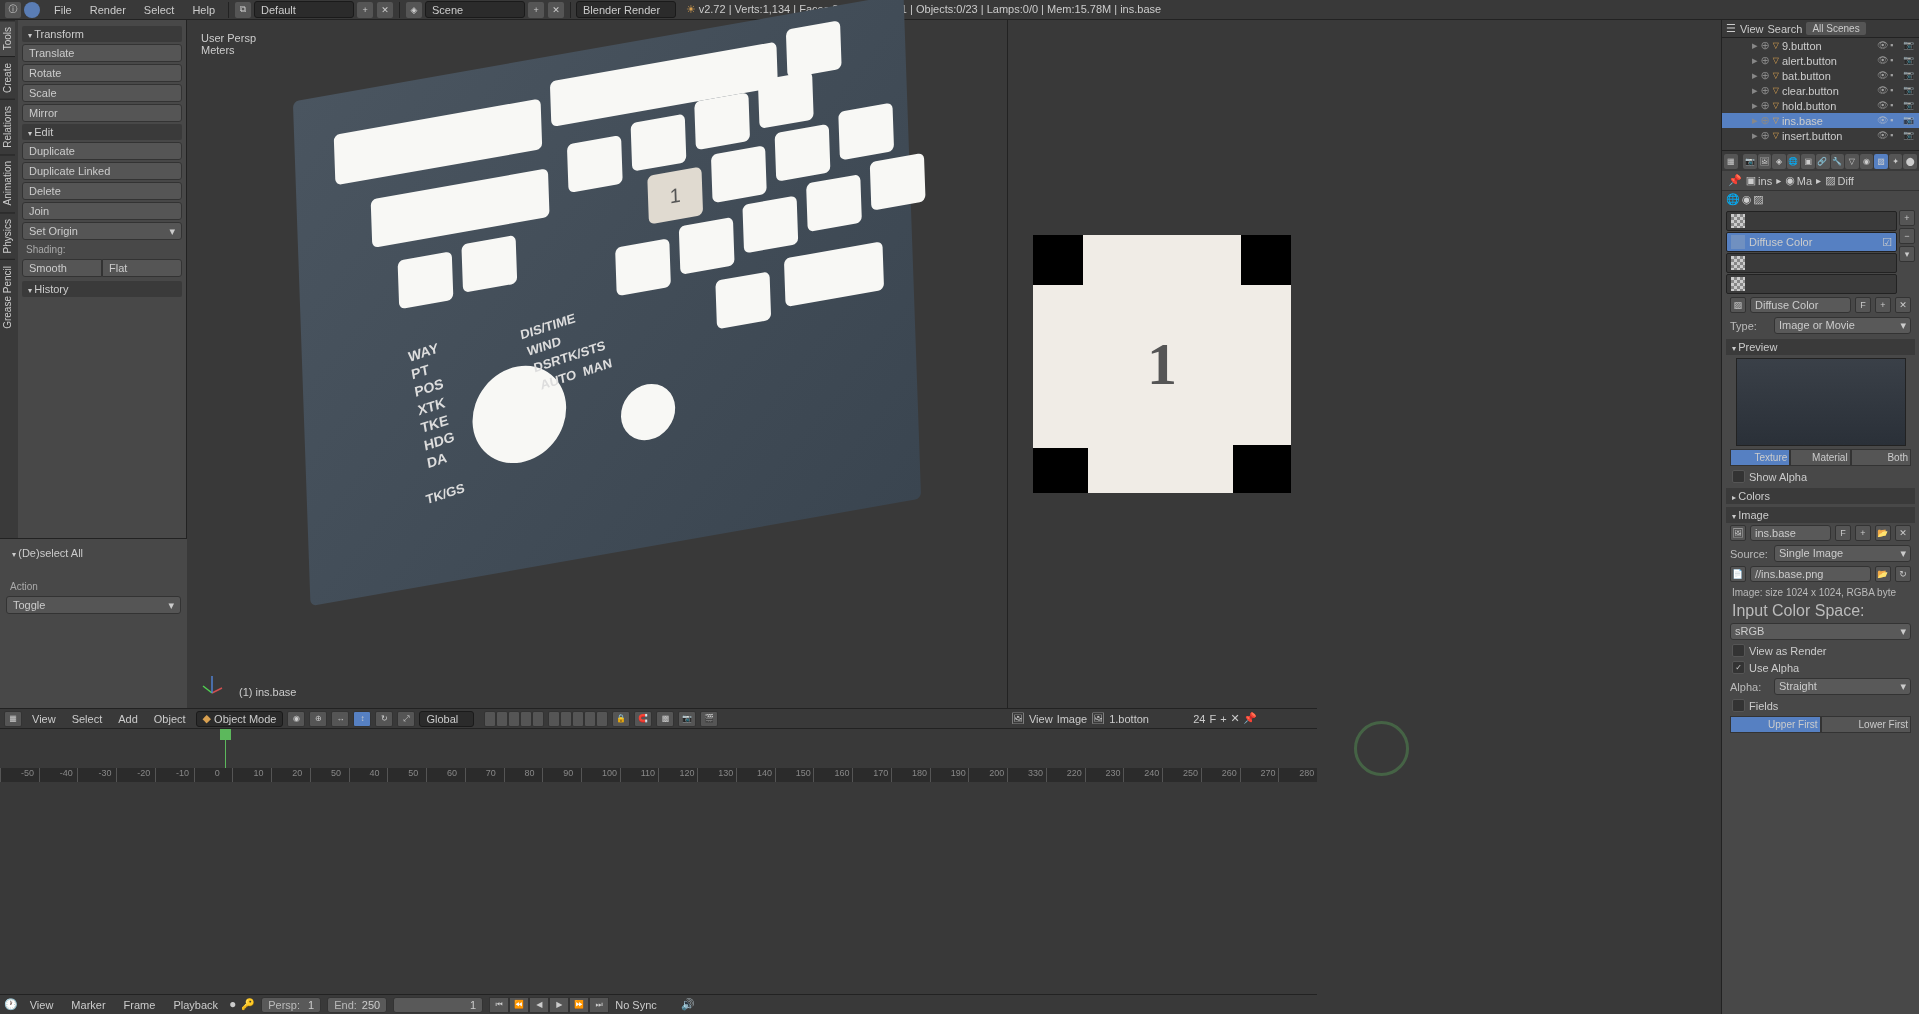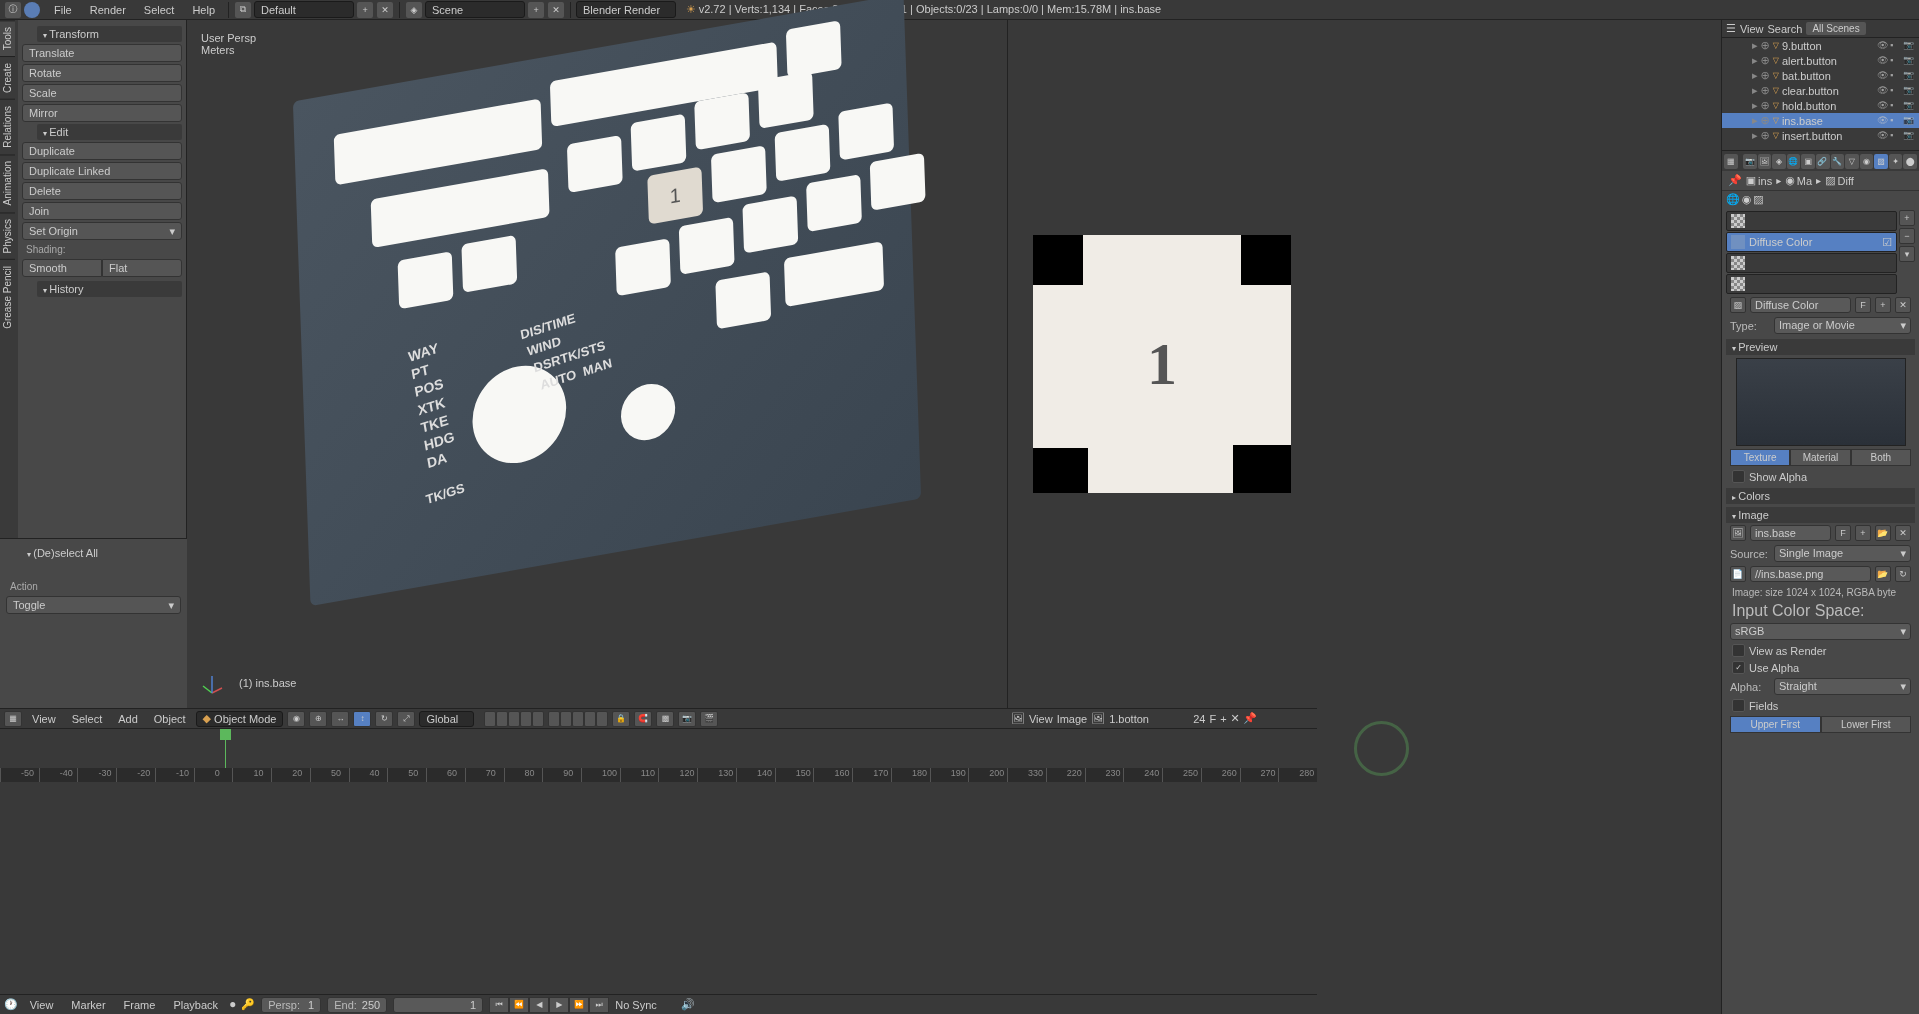--- a/index.html
+++ b/index.html
@@ -13,36 +13,36 @@
 .topbar .iconbtn { width:16px; height:16px; background:#555; border-radius:2px; margin:0 1px; display:flex; align-items:center; justify-content:center; font-size:9px; }
 .topbar .dropdown { background:#2b2b2b; border:1px solid #1a1a1a; border-radius:3px; padding:1px 6px; min-width:100px; height:17px; display:flex; align-items:center; }
 .topbar .stats { color:#aaa; margin-left:8px; font-size:10px; }
 
 
 .toolshelf { position:absolute; left:0; top:20px; width:187px; height:707px; background:#484848; border-right:1px solid #222; }
 .vtabs { position:absolute; left:0; top:0; width:18px; height:100%; background:#3a3a3a; }
 .vtabs .vtab { writing-mode:vertical-rl; transform:rotate(180deg); padding:6px 2px; font-size:10px; text-align:center; border-bottom:1px solid #222; cursor:pointer; }
 .vtabs .vtab.active { background:#484848; }
 .panel-area { margin-left:18px; padding:4px; }
-.panel-header { background:#3a3a3a; padding:2px 6px; margin-top:2px; font-size:11px; border-radius:2px;margin-left:15px; }
+.panel-header { background:#3a3a3a; padding:2px 6px; margin-top:2px; font-size:11px; border-radius:2px; }
 .panel-header::before { content:"▾ "; font-size:8px; }
 .panel-btn { background:#555; border:1px solid #333; border-radius:3px; padding:2px 6px; margin:2px 0; cursor:pointer; }
 .btn-row { display:flex; gap:0; }
 .btn-row .panel-btn { flex:1; border-radius:0; }
 .btn-row .panel-btn:first-child { border-radius:3px 0 0 3px; }
 .btn-row .panel-btn:last-child { border-radius:0 3px 3px 0; }
 .panel-label { font-size:10px; color:#aaa; padding:2px 4px; }
 
 
 .op-panel { position:absolute; left:0; bottom:0; width:187px; background:#484848; border-top:1px solid #222; padding:4px 6px; }
 
 
 .viewport3d { position:absolute; left:187px; top:20px; width:820px; height:688px; background:#393939; }
 .viewport3d .overlay-text { position:absolute; left:14px; top:12px; color:#ccc; font-size:11px; }
-.viewport3d .obj-name { position:absolute; left:52px; bottom:19px; color:#ccc; font-size:11px; }
+.viewport3d .obj-name { position:absolute; left:52px; bottom:10px; color:#ccc; font-size:11px; }
 .viewport3d .axes { position:absolute; left:10px; bottom:10px; width:30px; height:30px; }
 .viewport3d .mockmodel { position:absolute; left:110px; top:30px; width:620px; height:500px; background:linear-gradient(135deg,#4a5560,#3a4550); transform:rotate(-10deg) skewX(-8deg); border-radius:6px; }
 .viewport3d .mockmodel .whitebtn { position:absolute; background:#f8f8f5; border-radius:6px; }
 
 
 .viewportuv { position:absolute; left:1007px; top:20px; width:310px; height:688px; background:#393939; border-left:1px solid #222; }
 .viewportuv .uvimg { position:absolute; left:25px; top:215px; width:258px; height:258px; background:#f0ece6; }
 .viewportuv .uvimg .blk { position:absolute; background:#000; }
 .viewportuv .uvimg .one { position:absolute; left:50%; top:50%; transform:translate(-50%,-50%); font-size:60px; color:#555; font-family:serif; font-weight:bold; }
 
@@ -88,21 +88,21 @@
 .prop-context .crumb { display:flex; align-items:center; gap:2px; }
 .prop-section { padding:2px 4px; }
 .tex-slot { background:#3a3a3a; border:1px solid #222; border-radius:2px; padding:2px 4px; margin:1px 0; display:flex; align-items:center; gap:4px; font-size:10px; }
 .tex-slot.active { background:#5680c2; }
 .checker { width:14px; height:14px; background:repeating-conic-gradient(#888 0 25%, #ccc 0 50%) 0 0/6px 6px; }
 .prop-panel-hdr { background:#3a3a3a; padding:2px 6px; margin-top:3px; font-size:11px; }
 .prop-panel-hdr::before { content:"▾ "; font-size:8px; }
 .prop-panel-hdr.collapsed::before { content:"▸ "; }
 .preview-img { width:170px; height:88px; background:linear-gradient(#3a4048,#2a3038); margin:3px auto; border:1px solid #222; position:relative; }
 .tab3 { display:flex; margin:2px 4px; }
-.tab3 .t { flex:1; text-align:center; padding:2px; background:#555; border:1px solid #333; font-size:10px; }
+.tab3 .t { flex:1; text-align:right; padding:2px; background:#555; border:1px solid #333; font-size:10px; }
 .tab3 .t.active { background:#5680c2; }
 .chk-row { display:flex; align-items:center; gap:4px; padding:2px 6px; font-size:10px; }
 .chk-row .chk { width:13px; height:13px; background:#333; border:1px solid #555; border-radius:2px; display:flex; align-items:center; justify-content:center; font-size:8px; }
 .chk-row .chk.on::after { content:"✓"; color:#ccc; }
 .field-row { display:flex; align-items:center; gap:4px; padding:2px 4px; font-size:10px; }
 .field-row .lbl { min-width:40px; color:#bbb; }
 .field-row .val { flex:1; background:#595959; border:1px solid #333; border-radius:3px; padding:1px 4px; }
 .fieldbtn { width:16px; height:16px; background:#555; border:1px solid #333; border-radius:2px; font-size:9px; display:flex; align-items:center; justify-content:center; }
 
 .watermark { position:absolute; right:510px; bottom:238px; width:55px; height:55px; border:3px solid rgba(100,200,100,0.5); border-radius:50%; opacity:0.6; }

